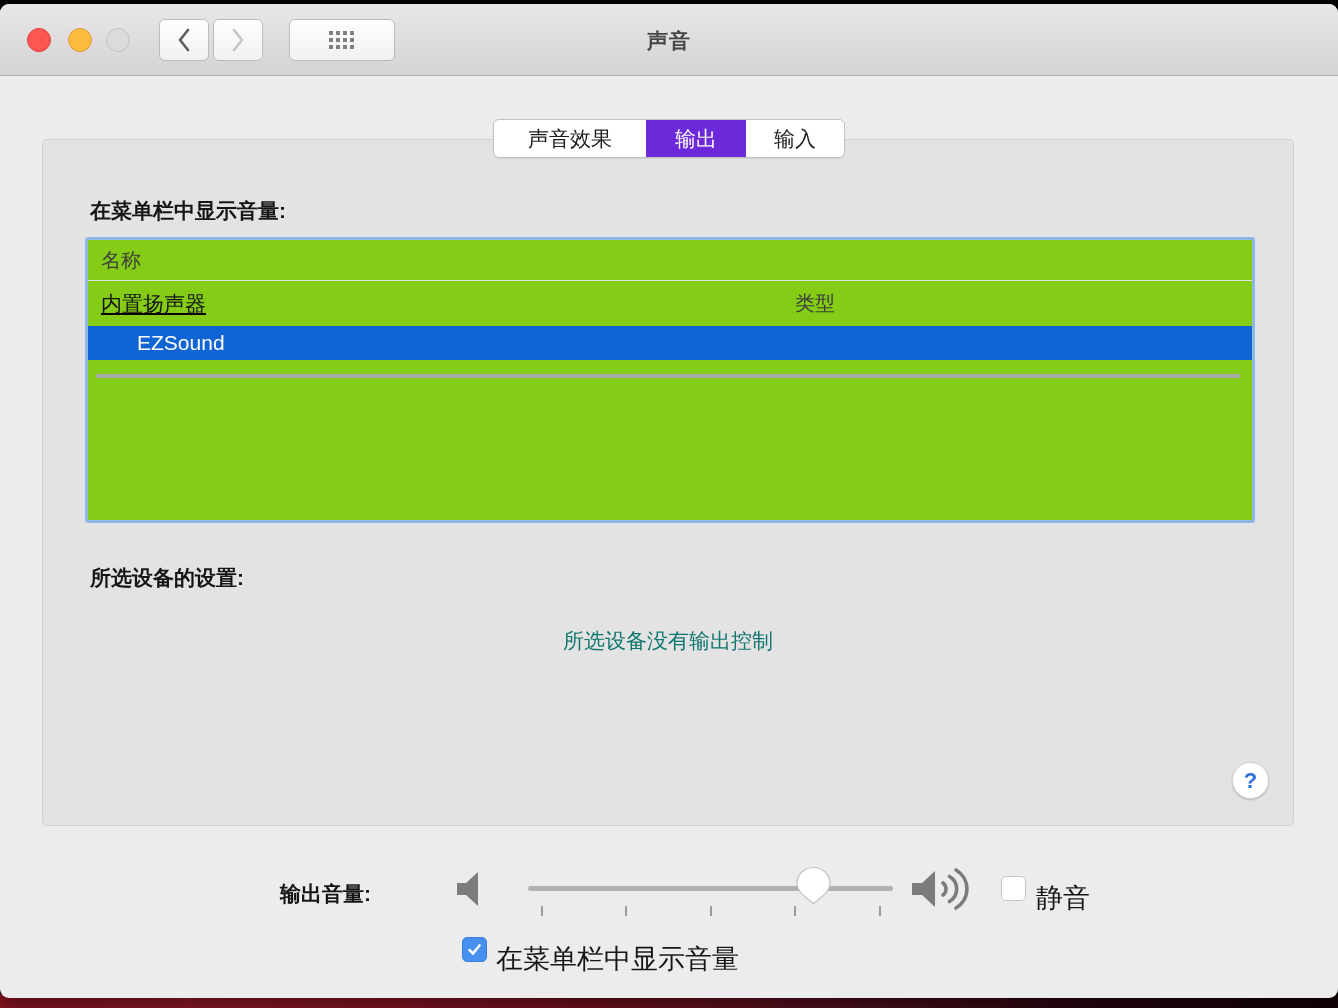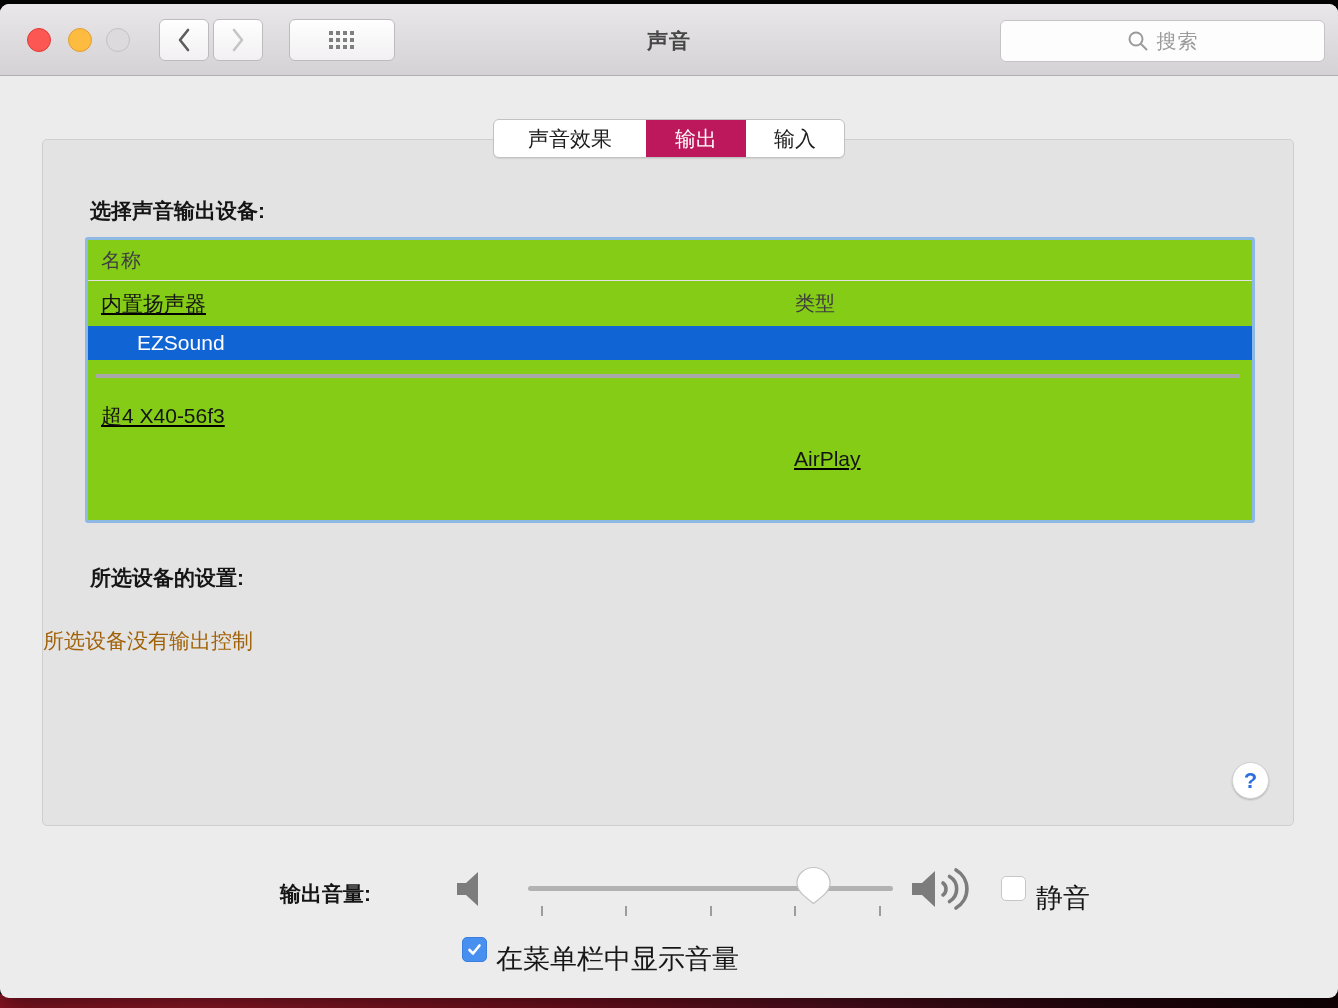--- a/index.html
+++ b/index.html
@@ -50,21 +50,21 @@
   .tabs {
     position:absolute; top:115px; left:50%; transform:translateX(-50%);
     display:flex; height:39px; background:#ffffff;
     border:1px solid #c2c2c2; border-radius:6px; overflow:hidden;
     box-shadow:0 1px 1px rgba(0,0,0,.08); z-index:3;
   }
   .tab {
     font-size:21px; color:#1c1c1e; text-align:center; line-height:37px;
   }
   .tab-sound-effects { width:152px; }
-  .tab-output { width:100px; background:#be185d; color:#ffffff; }
+  .tab-output { width:100px; background:#6d28d9; color:#ffffff; }
   .tab-input { width:98px; }
   
   .panel {
     position:absolute; left:42px; top:135px; width:1252px; height:687px;
     background:#e4e3e4; border:1px solid #d0cfd0; border-radius:5px; z-index:1;
   }
   .section-label { position:absolute; font-size:21px; font-weight:600; color:#151515; }
   .lbl-choose { left:47px; top:57px; }
   .lbl-settings { left:47px; top:424px; }
   .devtable-outer {
@@ -78,22 +78,22 @@
   .cell-name { width:696px; padding-left:13px; }
   .cell-type { flex:1; padding-left:10px;margin-top:43px; }
   .thead .cell-type { border-left:1px solid #dcdcdc; }
   .r-device { height:45px;text-decoration:underline; }
   .r-device .cell { font-size:21px; color:#141414; line-height:45px; }
   .r-selected { height:34px; background:#1164d4;padding-left:36px; }
   .r-selected .cell { font-size:21px; color:#ffffff; line-height:34px; }
   .r-sep { height:33px; }
   .sepline { position:absolute; left:8px; right:12px; top:14px; height:4px; background:#a8a8a8; }
   .no-controls {
-    position:absolute; left:0; right:0; top:487px; text-align:left;
-    font-size:21px; color:#a16207;
+    position:absolute; left:0; right:0; top:487px; text-align:center;
+    font-size:21px; color:#0f766e;
   }
   .help-btn {
     position:absolute; left:1189px; top:622px; width:37px; height:37px;
     border-radius:50%; background:#ffffff; border:1px solid #d2d2d2;
     box-shadow:0 1px 2px rgba(0,0,0,.22);
     font-size:22px; font-weight:700; color:#2e6fe0;
     display:flex; align-items:center; justify-content:center;
   }
   
   .vol-label { position:absolute; left:280px; top:876px; width:150px; text-align:left;
@@ -156,38 +156,31 @@
           <rect x="0" y="14" width="4" height="4"></rect>
             <rect x="7" y="14" width="4" height="4"></rect>
             <rect x="14" y="14" width="4" height="4"></rect>
             <rect x="21" y="14" width="4" height="4"></rect>
         </g>
       </svg>
     </div>
 
     <div class="win-title">声音</div>
 
-    <div class="searchfield">
-      <svg width="22" height="22" viewBox="0 0 22 22">
-        <circle cx="9" cy="9" r="6.5" fill="none" stroke="#9b9b9b" stroke-width="2"></circle>
-        <line x1="14" y1="14" x2="19.5" y2="19.5" stroke="#9b9b9b" stroke-width="2" stroke-linecap="round"></line>
-      </svg>
-      <span class="ph">搜索</span>
-    </div>
   </div>
 
   <div class="tabs">
     <div class="tab tab-sound-effects">声音效果</div>
     <div class="tab tab-output">输出</div>
     <div class="tab tab-input">输入</div>
   </div>
 
   <div class="panel">
 
-    <div class="section-label lbl-choose">选择声音输出设备:</div>
+    <div class="section-label lbl-choose">在菜单栏中显示音量:</div>
 
     <div class="devtable-outer">
       <div class="devtable">
 
         <div class="trow thead">
           <div class="cell cell-name">名称</div>
           <div class="cell cell-type">类型</div>
         </div>
 
         <div class="trow r-device">
@@ -196,24 +189,20 @@
 
         <div class="trow r-selected">
           <div class="cell cell-name">EZSound</div>
           <div class="cell cell-type"></div>
         </div>
 
         <div class="trow r-sep">
           <div class="sepline"></div>
         </div>
 
-        <div class="trow r-device">
-          <div class="cell cell-name">超4 X40-56f3</div>
-          <div class="cell cell-type">AirPlay</div>
-        </div>
 
       </div>
     </div>
 
     <div class="section-label lbl-settings">所选设备的设置:</div>
 
     <div class="no-controls">所选设备没有输出控制</div>
 
     <div class="help-btn">?</div>
   </div>

